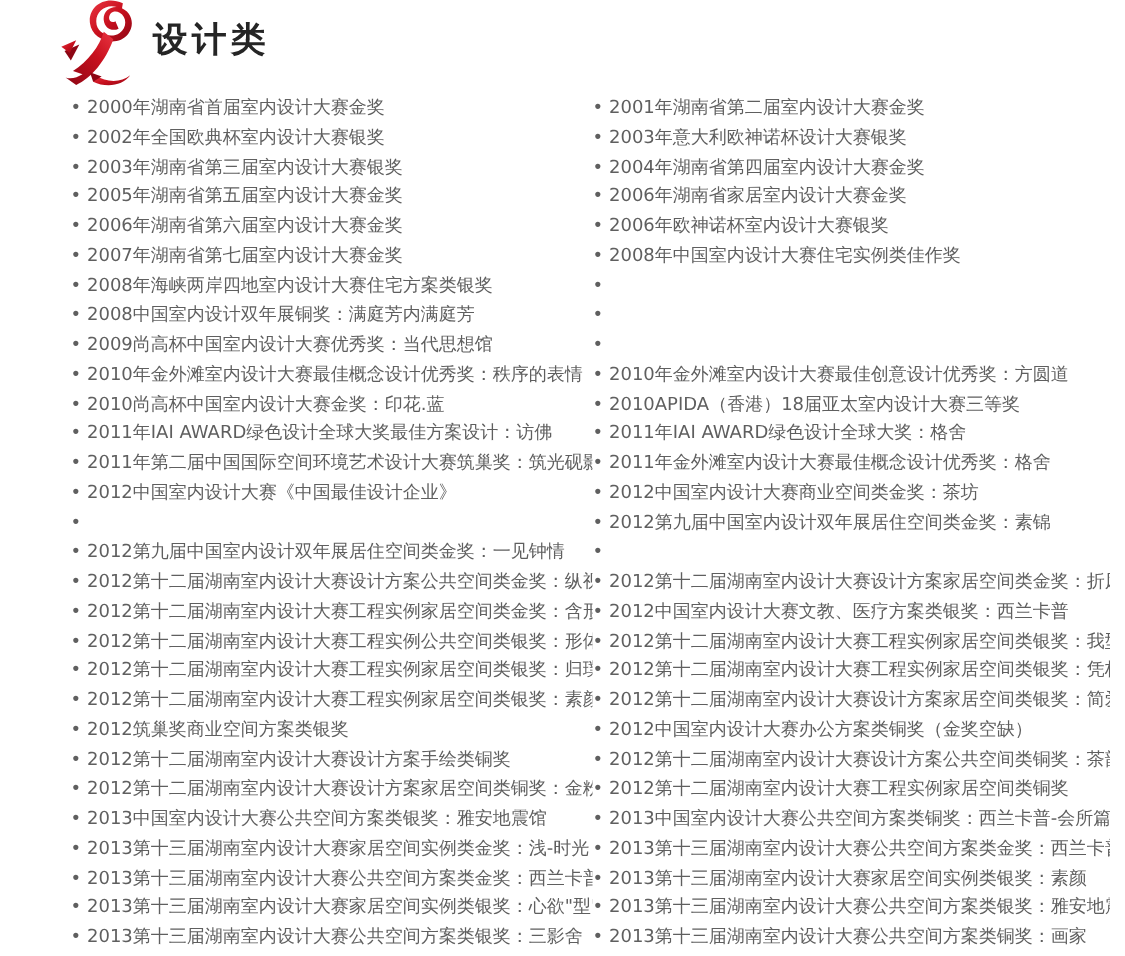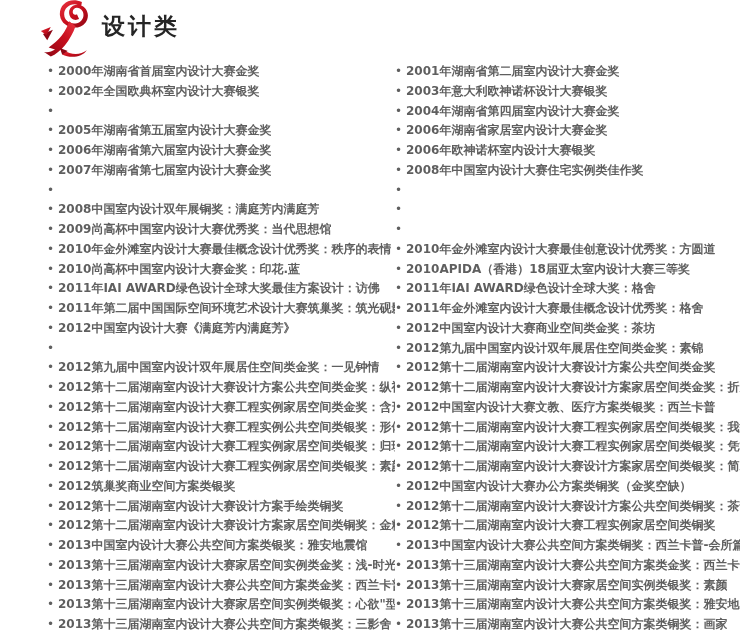--- a/index.html
+++ b/index.html
@@ -18,21 +18,21 @@
   ul.col-left{margin-left:47px;width:348px;}
   ul.col-right{width:345px;}
   ul.award-col li{
     display:flex;align-items:flex-start;
     height:19.75px;line-height:19.75px;
     font-size:12px;color:#5f5f5f;white-space:nowrap;
   }
   ul.award-col li .dot{
     width:11px;flex:0 0 11px;color:#5f5f5f;font-size:12px;
   }
-  ul.award-col li .txt{overflow:hidden;font-weight:bold;}
+  ul.award-col li .txt{overflow:hidden;}
 </style>
 </head>
 <body>
 
 <div class="header">
   <span class="ribbon">
     <svg viewBox="0 0 100 82" width="72" height="58" aria-hidden="true">
       <defs>
         <linearGradient id="rg" x1="0" y1="0" x2="1" y2="1">
           <stop offset="0" stop-color="#ea3542"></stop>
@@ -65,35 +65,37 @@
       <li>
         <span class="dot">•</span>
         <span class="txt">2000年湖南省首届室内设计大赛金奖</span>
       </li>
       <li>
         <span class="dot">•</span>
         <span class="txt">2002年全国欧典杯室内设计大赛银奖</span>
       </li>
       <li>
         <span class="dot">•</span>
+        <span class="txt">2003年湖南省第三届室内设计大赛银奖</span>
       </li>
       <li>
         <span class="dot">•</span>
         <span class="txt">2005年湖南省第五届室内设计大赛金奖</span>
       </li>
       <li>
         <span class="dot">•</span>
         <span class="txt">2006年湖南省第六届室内设计大赛金奖</span>
       </li>
       <li>
         <span class="dot">•</span>
         <span class="txt">2007年湖南省第七届室内设计大赛金奖</span>
       </li>
       <li>
         <span class="dot">•</span>
+        <span class="txt">2008年海峡两岸四地室内设计大赛住宅方案类银奖</span>
       </li>
       <li>
         <span class="dot">•</span>
         <span class="txt">2008中国室内设计双年展铜奖：满庭芳内满庭芳</span>
       </li>
       <li>
         <span class="dot">•</span>
         <span class="txt">2009尚高杯中国室内设计大赛优秀奖：当代思想馆</span>
       </li>
       <li>
@@ -107,21 +109,21 @@
       <li>
         <span class="dot">•</span>
         <span class="txt">2011年IAI AWARD绿色设计全球大奖最佳方案设计：访佛</span>
       </li>
       <li>
         <span class="dot">•</span>
         <span class="txt">2011年第二届中国国际空间环境艺术设计大赛筑巢奖：筑光砚影</span>
       </li>
       <li>
         <span class="dot">•</span>
-        <span class="txt">2012中国室内设计大赛《满庭芳内满庭芳》</span>
+        <span class="txt">2012中国室内设计大赛《中国最佳设计企业》</span>
       </li>
       <li>
         <span class="dot">•</span>
       </li>
       <li>
         <span class="dot">•</span>
         <span class="txt">2012第九届中国室内设计双年展居住空间类金奖：一见钟情</span>
       </li>
       <li>
         <span class="dot">•</span>
@@ -229,21 +231,20 @@
       <li>
         <span class="dot">•</span>
         <span class="txt">2012中国室内设计大赛商业空间类金奖：茶坊</span>
       </li>
       <li>
         <span class="dot">•</span>
         <span class="txt">2012第九届中国室内设计双年展居住空间类金奖：素锦</span>
       </li>
       <li>
         <span class="dot">•</span>
-        <span class="txt">2012第十二届湖南室内设计大赛设计方案公共空间类金奖</span>
       </li>
       <li>
         <span class="dot">•</span>
         <span class="txt">2012第十二届湖南室内设计大赛设计方案家居空间类金奖：折风碎影</span>
       </li>
       <li>
         <span class="dot">•</span>
         <span class="txt">2012中国室内设计大赛文教、医疗方案类银奖：西兰卡普</span>
       </li>
       <li>

